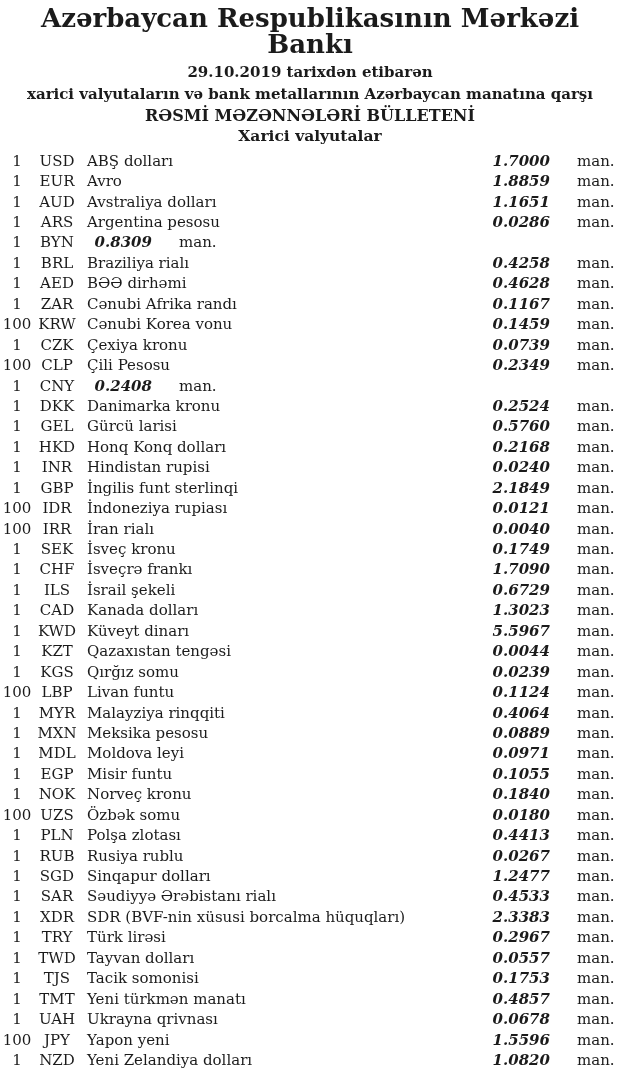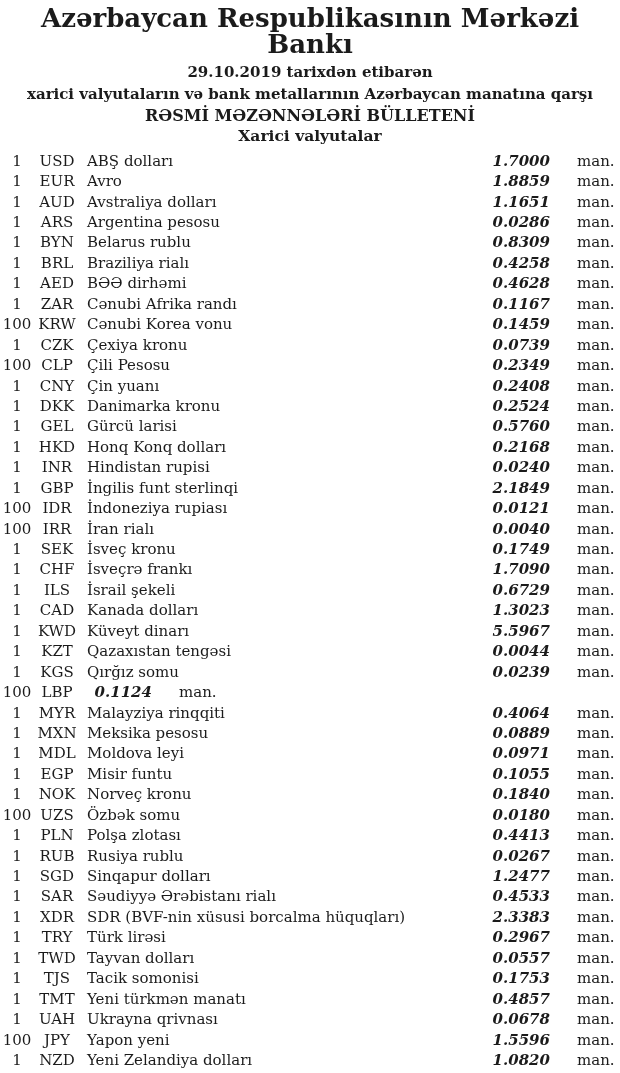--- a/index.html
+++ b/index.html
@@ -124,21 +124,20 @@
     <span class="cell qty">1</span>
     <span class="cell code">ARS</span>
     <span class="cell name">Argentina pesosu</span>
     <span class="cell rate">0.0286</span>
     <span class="cell unit">man.</span>
   </div>
 
   <div class="rate-row">
     <span class="cell qty">1</span>
     <span class="cell code">BYN</span>
-    <span class="cell name">Belarus rublu</span>
     <span class="cell rate">0.8309</span>
     <span class="cell unit">man.</span>
   </div>
 
   <div class="rate-row">
     <span class="cell qty">1</span>
     <span class="cell code">BRL</span>
     <span class="cell name">Braziliya rialı</span>
     <span class="cell rate">0.4258</span>
     <span class="cell unit">man.</span>
@@ -180,21 +179,20 @@
     <span class="cell qty">100</span>
     <span class="cell code">CLP</span>
     <span class="cell name">Çili Pesosu</span>
     <span class="cell rate">0.2349</span>
     <span class="cell unit">man.</span>
   </div>
 
   <div class="rate-row">
     <span class="cell qty">1</span>
     <span class="cell code">CNY</span>
-    <span class="cell name">Çin yuanı</span>
     <span class="cell rate">0.2408</span>
     <span class="cell unit">man.</span>
   </div>
 
   <div class="rate-row">
     <span class="cell qty">1</span>
     <span class="cell code">DKK</span>
     <span class="cell name">Danimarka kronu</span>
     <span class="cell rate">0.2524</span>
     <span class="cell unit">man.</span>
@@ -300,20 +298,21 @@
     <span class="cell qty">1</span>
     <span class="cell code">KGS</span>
     <span class="cell name">Qırğız somu</span>
     <span class="cell rate">0.0239</span>
     <span class="cell unit">man.</span>
   </div>
 
   <div class="rate-row">
     <span class="cell qty">100</span>
     <span class="cell code">LBP</span>
+    <span class="cell name">Livan funtu</span>
     <span class="cell rate">0.1124</span>
     <span class="cell unit">man.</span>
   </div>
 
   <div class="rate-row">
     <span class="cell qty">1</span>
     <span class="cell code">MYR</span>
     <span class="cell name">Malayziya rinqqiti</span>
     <span class="cell rate">0.4064</span>
     <span class="cell unit">man.</span>

